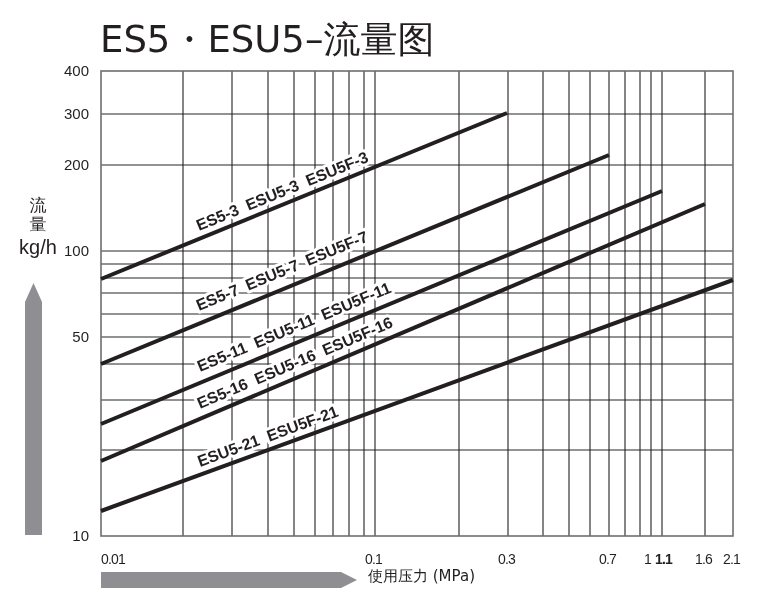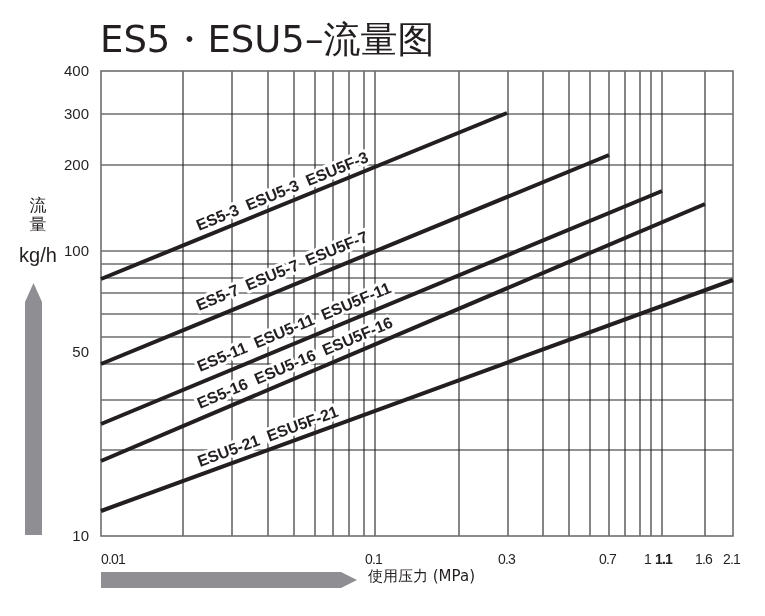--- a/index.html
+++ b/index.html
@@ -2,40 +2,40 @@
 <html><head>
 <meta charset="utf-8">
 <style>
   html, body { margin: 0; padding: 0; background: #ffffff; }
   body { width: 765px; height: 616px; position: relative; overflow: hidden;
          font-family: "Liberation Sans", "DejaVu Sans", sans-serif; color: #231f20; }
   .title { position: absolute; left: 100px; top: 18px; font-size: 37px; letter-spacing: 0px;
            font-family: "DejaVu Sans", "Liberation Sans", sans-serif; font-weight: normal; line-height: 44px; white-space: nowrap; }
   .ylabel { position: absolute; left: 8px; top: 196px; width: 60px; text-align: center; font-size: 17px; line-height: 19px;
             font-family: "DejaVu Sans", sans-serif; }
-  .ylabel .unit { font-size: 20px; margin-top: 12px; font-family: "Liberation Sans", sans-serif; }
+  .ylabel .unit { font-size: 20px; margin-top: 4px; font-family: "Liberation Sans", sans-serif; }
   .xlabel { position: absolute; left: 368px; top: 567px; font-size: 15px; white-space: nowrap; font-family: "DejaVu Sans", sans-serif; }
   .ytick { position: absolute; right: 676px; font-size: 15px; line-height: 15px; text-align: right; font-family: "Liberation Sans", sans-serif; }
   .xtick { position: absolute; top: 552px; font-size: 14px; line-height: 14px; letter-spacing: -0.8px; font-family: "Liberation Sans", sans-serif; }
   svg.chart { position: absolute; left: 0; top: 0; }
 </style>
 </head>
 <body>
 
 <div class="title">ES5・ESU5–流量图</div>
 
 <div class="ylabel">
   <div>流</div>
   <div>量</div>
   <div class="unit">kg/h</div>
 </div>
 
 <div id="yticks">
     <div class="ytick" style="top: 528px;">10</div>
-    <div class="ytick" style="top: 344px;">50</div>
+    <div class="ytick" style="top: 329px;">50</div>
     <div class="ytick" style="top: 243px;">100</div>
     <div class="ytick" style="top: 157px; margin-left: 36px;">200</div>
     <div class="ytick" style="top: 106px; margin-left: 40px;">300</div>
     <div class="ytick" style="top: 63px;">400</div>
   </div>
 <div id="xticks">
     <div class="xtick" style="left: 101px;">0.01</div>
     <div class="xtick" style="left: 365px;">0.1</div>
     <div class="xtick" style="left: 498px;">0.3</div>
     <div class="xtick" style="left: 599px;">0.7</div>

